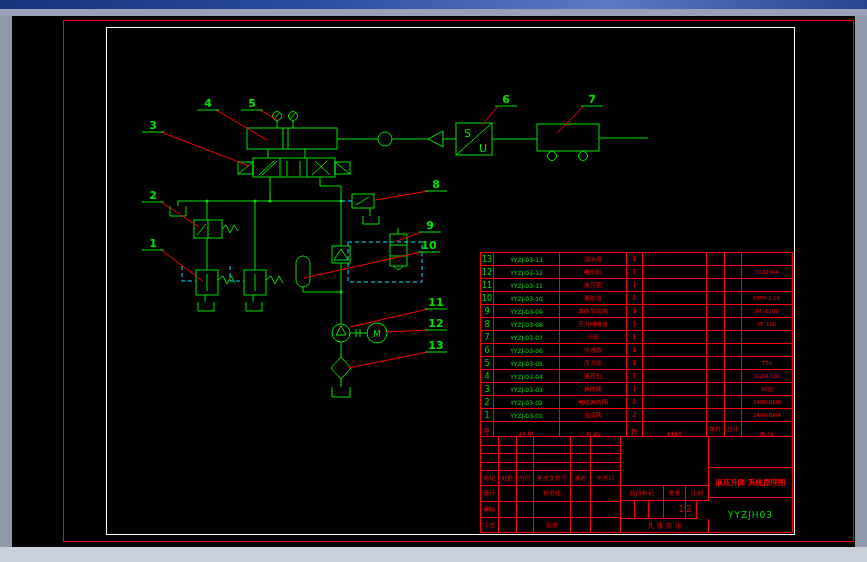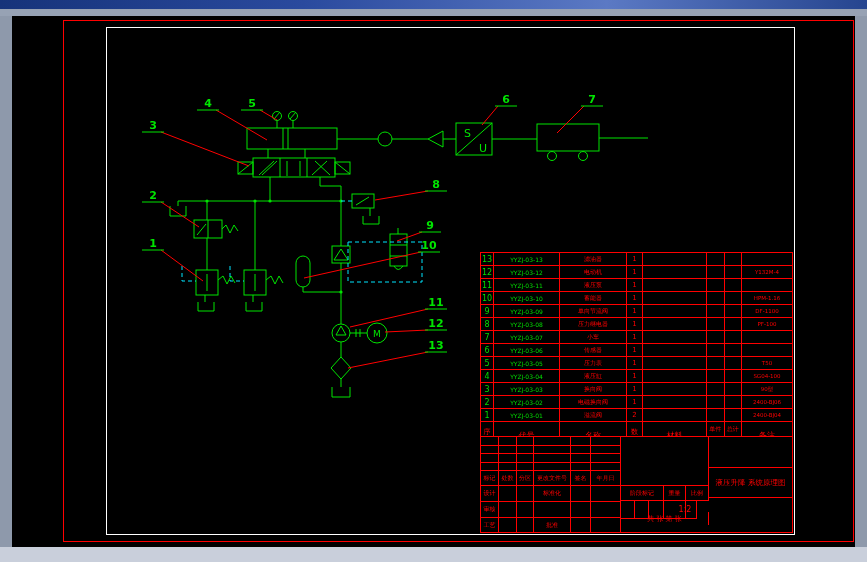--- a/index.html
+++ b/index.html
@@ -38,21 +38,21 @@
   #bom-header .wbot{height:13px;display:flex;align-items:center;justify-content:center;font-size:7px;}
   #bom-header .hc:last-child{border-right:none;}
 
   
   #titleblock{position:absolute;left:480px;top:436px;width:311px;height:95px;
               border:1px solid #ff0000;background:#000;color:#ff0000;}
   .tb{position:absolute;border-right:1px solid #ff0000;border-bottom:1px solid #ff0000;
       display:flex;align-items:center;justify-content:center;color:#ff0000;
       overflow:hidden;white-space:nowrap;box-sizing:border-box;}
   .f6{font-size:6px;} .f7{font-size:7px;} .f8{font-size:8px;}
-  #tb-title{white-space:normal;text-align:center;line-height:9px;font-size:7.5px;}
+  #tb-title{white-space:normal;text-align:center;line-height:9px;font-size:7.5px;font-weight:bold;}
   #tb-dwgno{color:#00df00;font-size:9px;letter-spacing:1px;}
 </style>
 </head>
 <body>
 
 <div id="screen">
   <div id="titlebar"></div>
   <div id="subbar"></div>
   <div id="bottomstrip"></div>
   <div id="blackcanvas"></div>
@@ -473,20 +473,23 @@
 
     <div class="tb" style="left:140px;top:0;width:88px;height:49px"></div>
     <div class="tb f6" style="left:140px;top:49px;width:43px;height:15px">阶段标记</div>
     <div class="tb f6" style="left:183px;top:49px;width:22px;height:15px">重量</div>
     <div class="tb f6" style="left:205px;top:49px;width:23px;height:15px">比例</div>
     <div class="tb" style="left:140px;top:64px;width:14px;height:18px"></div>
     <div class="tb" style="left:154px;top:64px;width:14px;height:18px"></div>
     <div class="tb" style="left:168px;top:64px;width:15px;height:18px"></div>
     <div class="tb" style="left:183px;top:64px;width:22px;height:18px"></div>
     <div class="tb f8" style="left:193px;top:64px;width:23px;height:18px">1:2</div>
-    <div class="tb f7" style="left:140px;top:75px;width:88px;height:13px;border-bottom:none">共  张 第  张</div>
+    <div class="tb f7" style="left:140px;top:82px;width:88px;height:13px;border-bottom:none">共  张 第  张</div>
 
     <div class="tb" style="left:228px;top:0;width:83px;height:31px;border-right:none"></div>
     <div class="tb" style="left:228px;top:31px;width:83px;height:30px;border-right:none">
       <span id="tb-title">液压升降 系统原理图</span>
     </div>
+    <div class="tb" style="left:228px;top:61px;width:83px;height:34px;border-right:none;border-bottom:none">
+      <span id="tb-dwgno">YYZJH03</span>
+    </div>
   </div>
 </div>
 
 </body></html>

